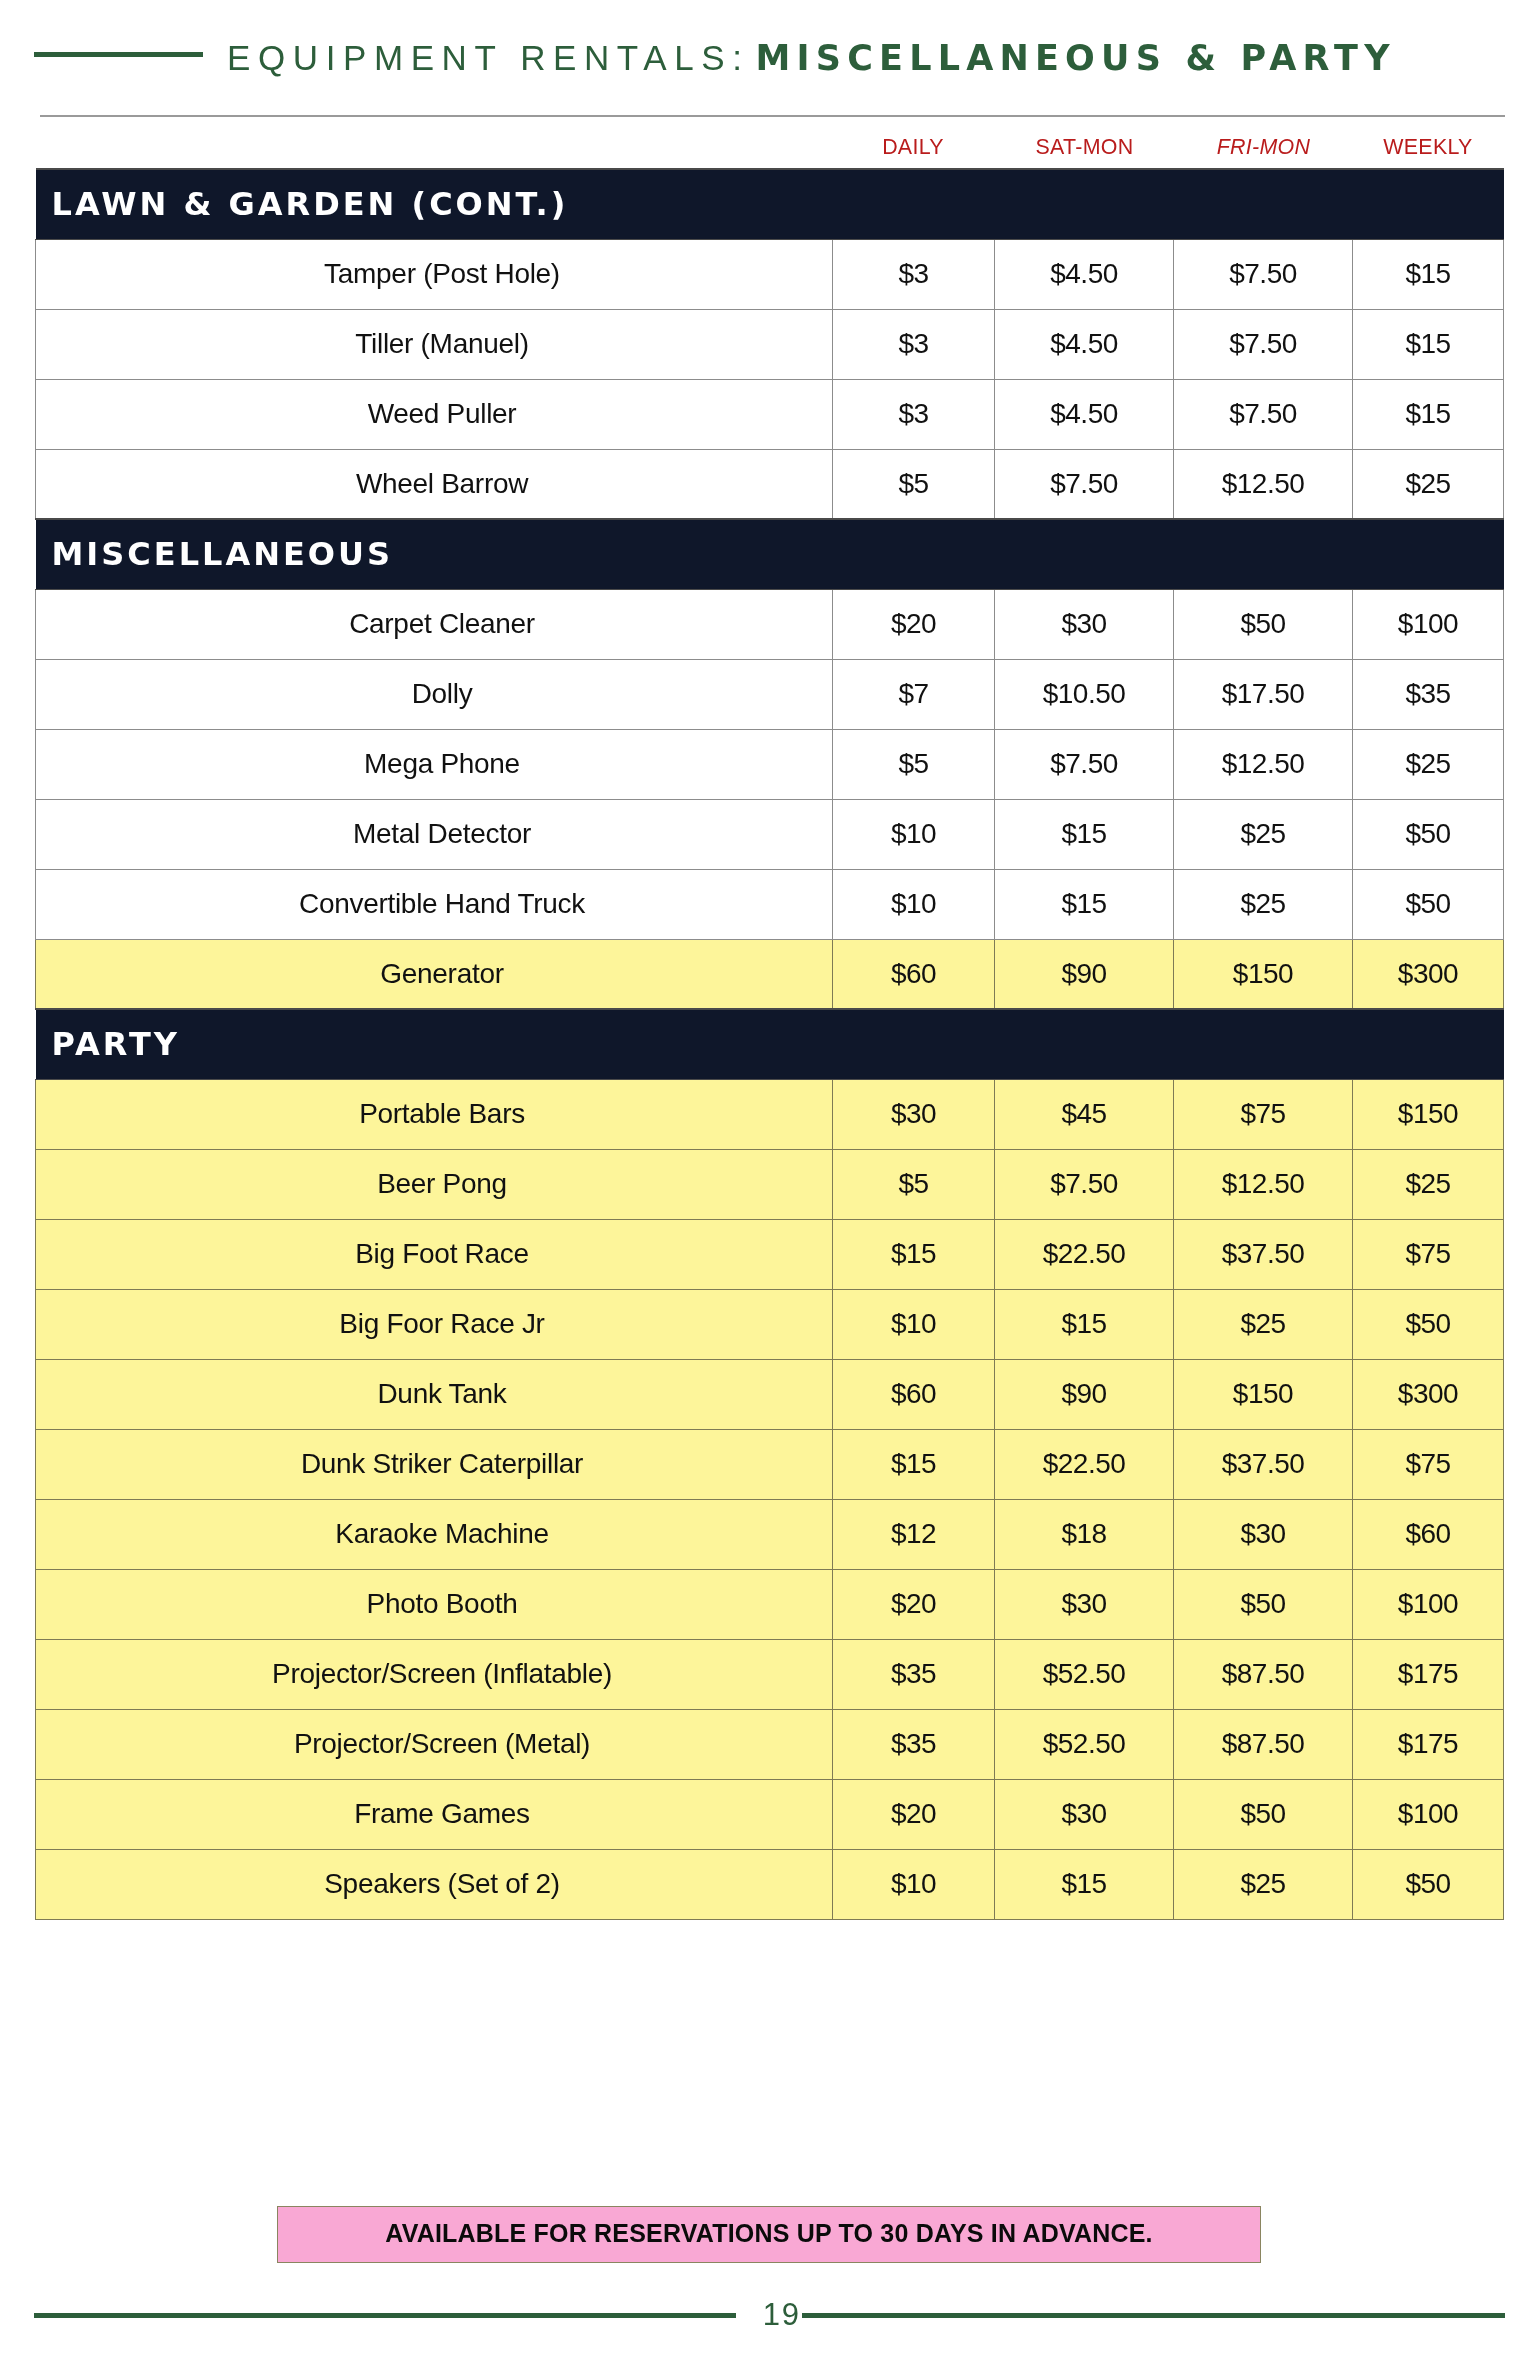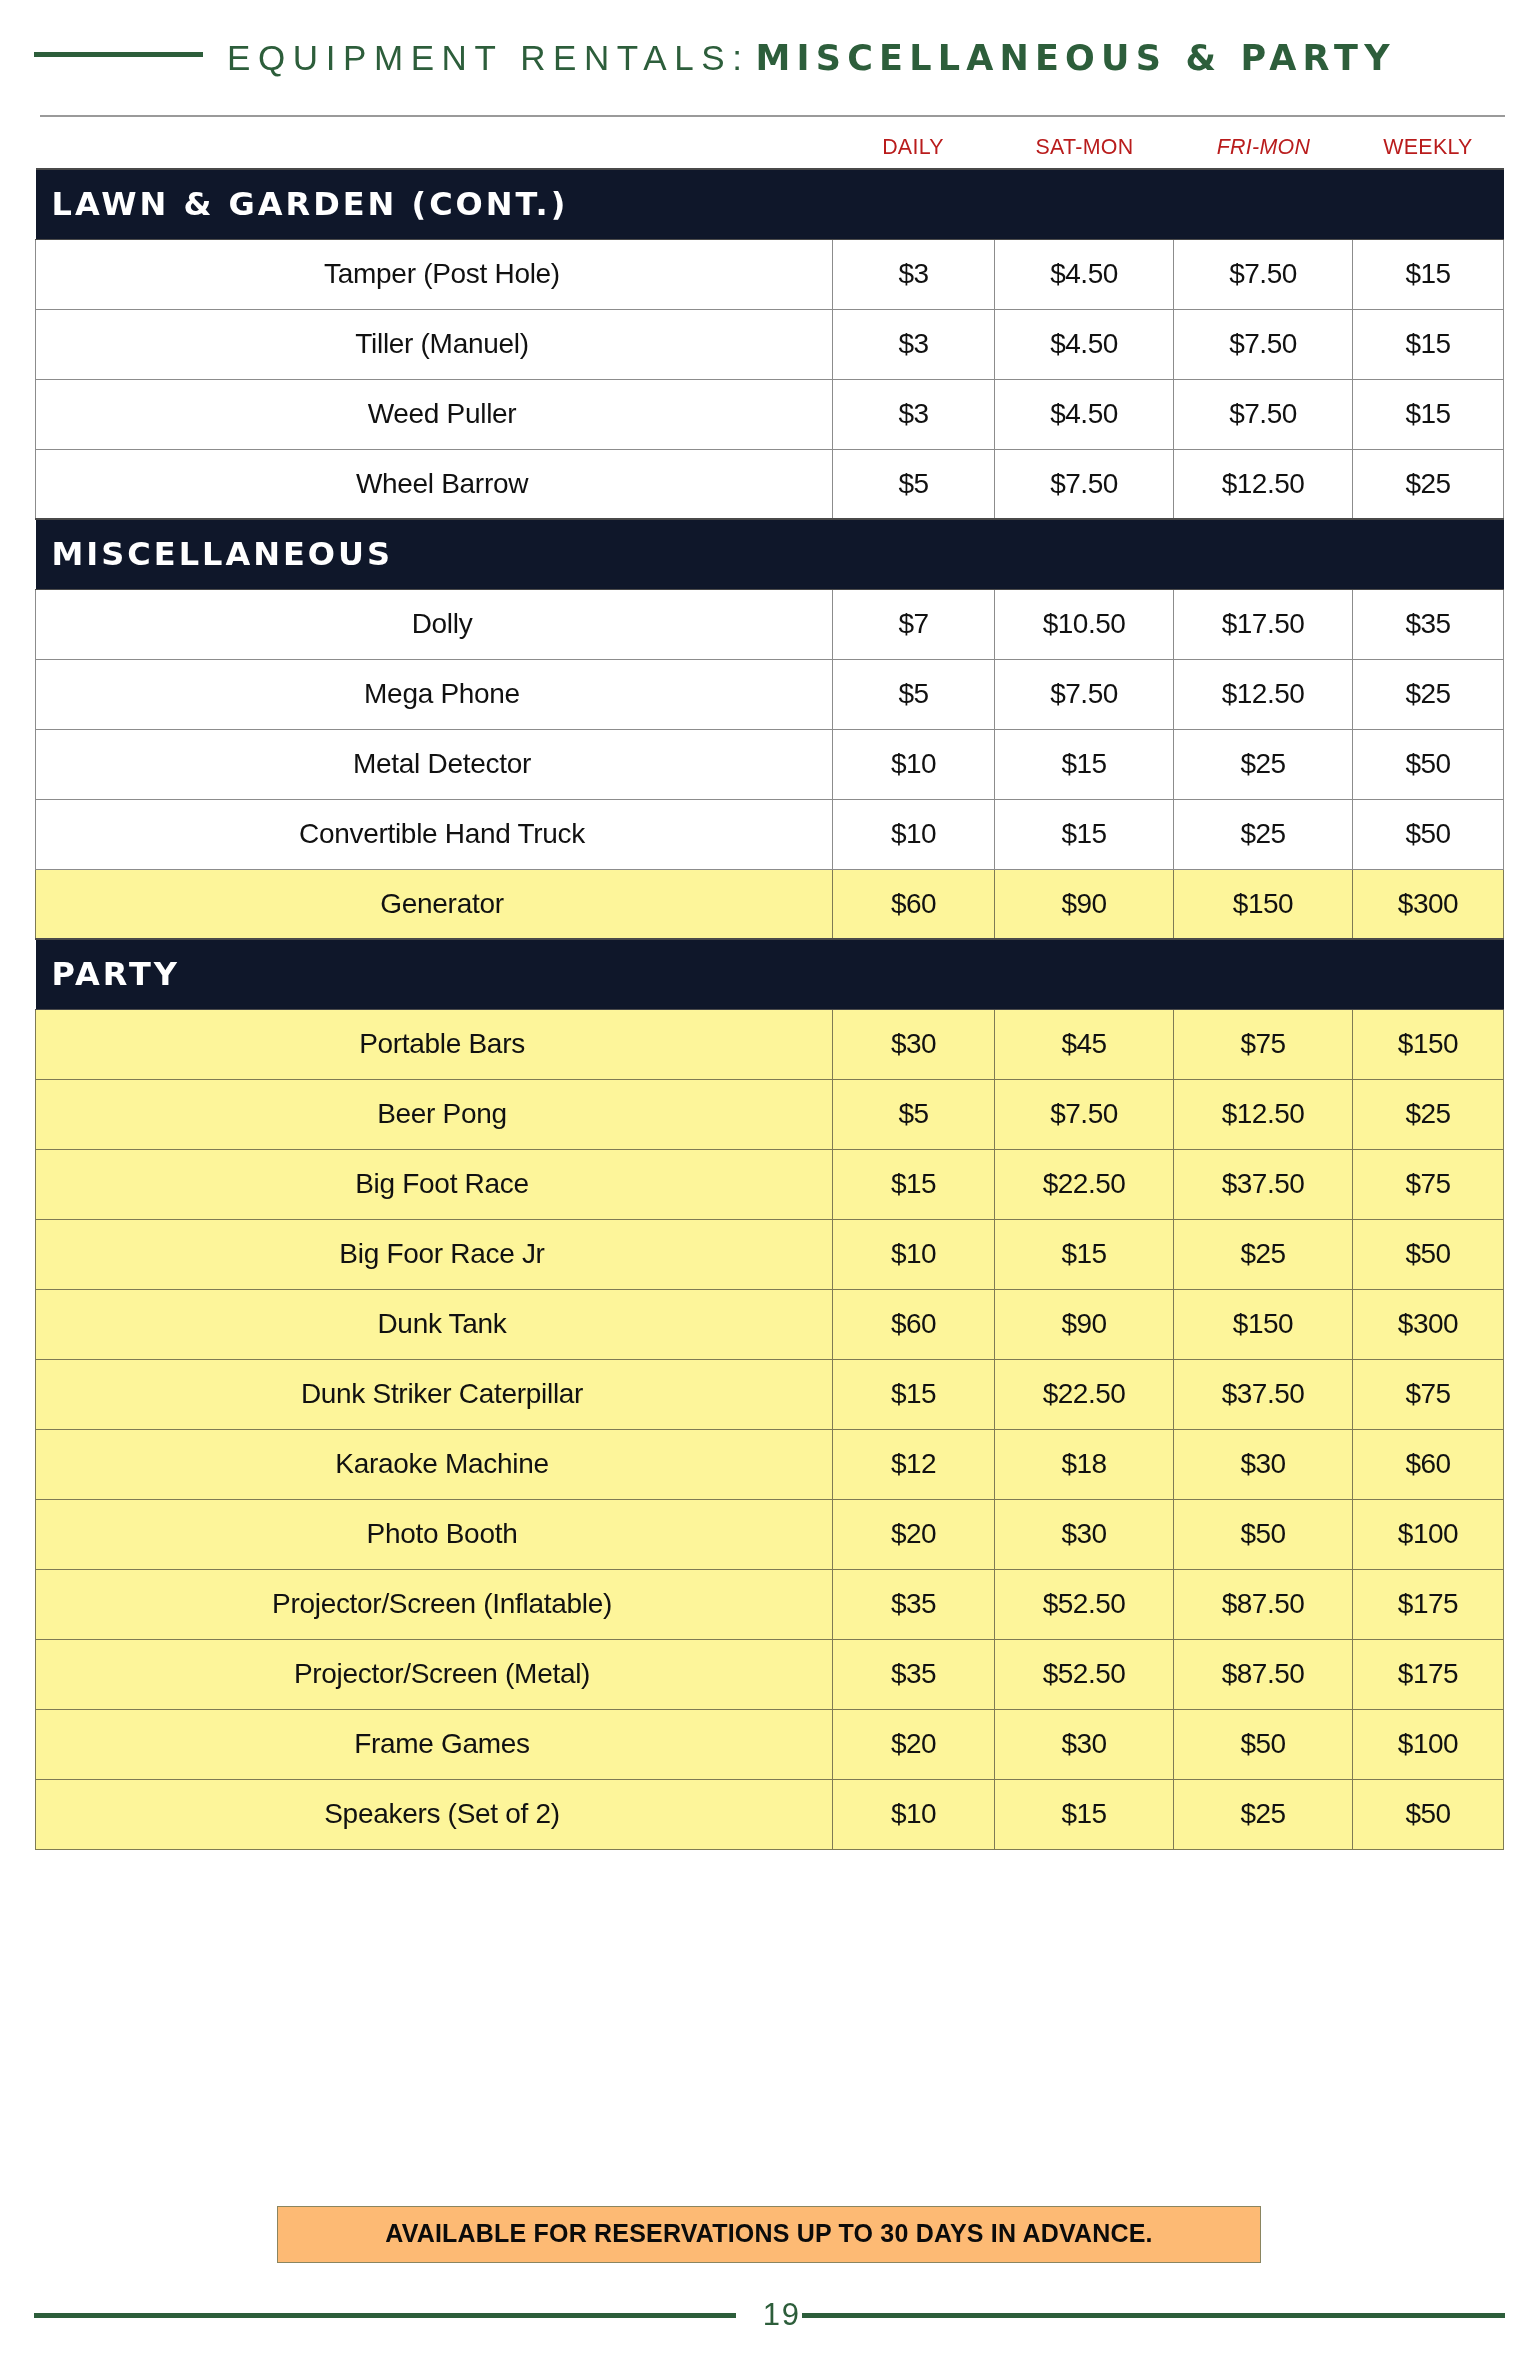--- a/index.html
+++ b/index.html
@@ -16,21 +16,21 @@
               font-family: "Liberation Sans", sans-serif; letter-spacing: 0.3px; }
   table.rates { position: absolute; left: 35px; top: 168px; width: 1468px; border-collapse: collapse; table-layout: fixed; }
   table.rates td { height: 70px; padding: 0; box-sizing: border-box; font-size: 28px; }
   tr.section td { background: #0f172a; color: #ffffff; font-weight: 700; font-size: 32px; letter-spacing: 3px;
                   padding-left: 16px; border-top: 2.8px solid #4a4a4a; border-bottom: 1.9px solid #4a4a4a;
                   font-family: "DejaVu Sans", sans-serif; }
   tr.item td { border: 1.4px solid #8c8c8c; background: #ffffff; }
   tr.item.hl td { background: #fdf59a; border-color: #7e7a55; }
   tr.item td.name { padding-left: 16px; text-align: center; letter-spacing: -0.3px; }
   tr.item td.price { text-align: center; letter-spacing: -0.5px; }
-  .footer-box { left: 277px; top: 2206px; width: 984px; height: 57px; background: #fdba74;
+  .footer-box { left: 277px; top: 2206px; width: 984px; height: 57px; background: #f9a8d4;
                 border: 1.9px solid #8a8560; box-sizing: border-box; text-align: center;
                 font-weight: 700; font-size: 25px; line-height: 53px; color: #0b0b0b; letter-spacing: 0.2px; }
   .page-num { left: 736px; top: 2291px; width: 65px; text-align: right; color: #2d5e3b;
               font-weight: 400; font-size: 31px; line-height: 47px; letter-spacing: 1.9px; }
 </style>
 </head>
 <body>
 
 <div class="abs green-rule" style="left:34px; top:52px; width:169px;"></div>
 <div class="abs title">
@@ -81,20 +81,27 @@
         <td class="name">Wheel Barrow</td>
         <td class="price">$5</td>
         <td class="price">$7.50</td>
         <td class="price">$12.50</td>
         <td class="price">$25</td>
       </tr>
       <tr class="section">
         <td colspan="5">MISCELLANEOUS</td>
       </tr>
       <tr class="item">
+        <td class="name">Carpet Cleaner</td>
+        <td class="price">$20</td>
+        <td class="price">$30</td>
+        <td class="price">$50</td>
+        <td class="price">$100</td>
+      </tr>
+      <tr class="item">
         <td class="name">Dolly</td>
         <td class="price">$7</td>
         <td class="price">$10.50</td>
         <td class="price">$17.50</td>
         <td class="price">$35</td>
       </tr>
       <tr class="item">
         <td class="name">Mega Phone</td>
         <td class="price">$5</td>
         <td class="price">$7.50</td>

